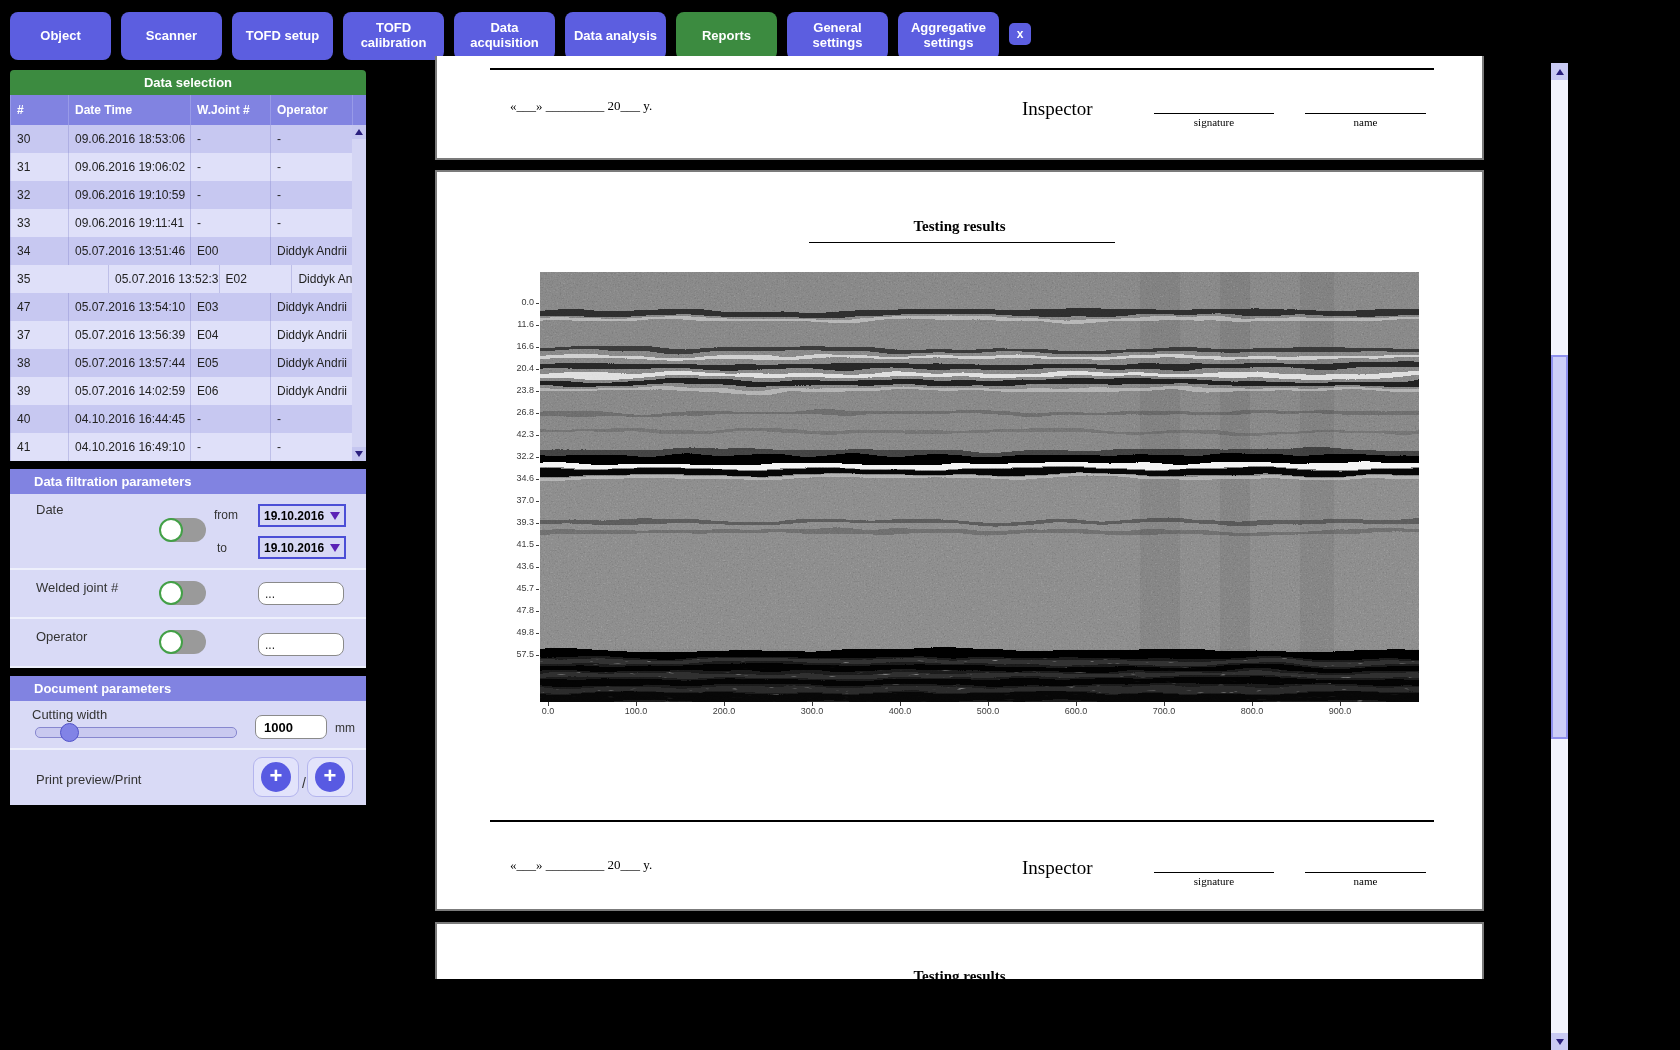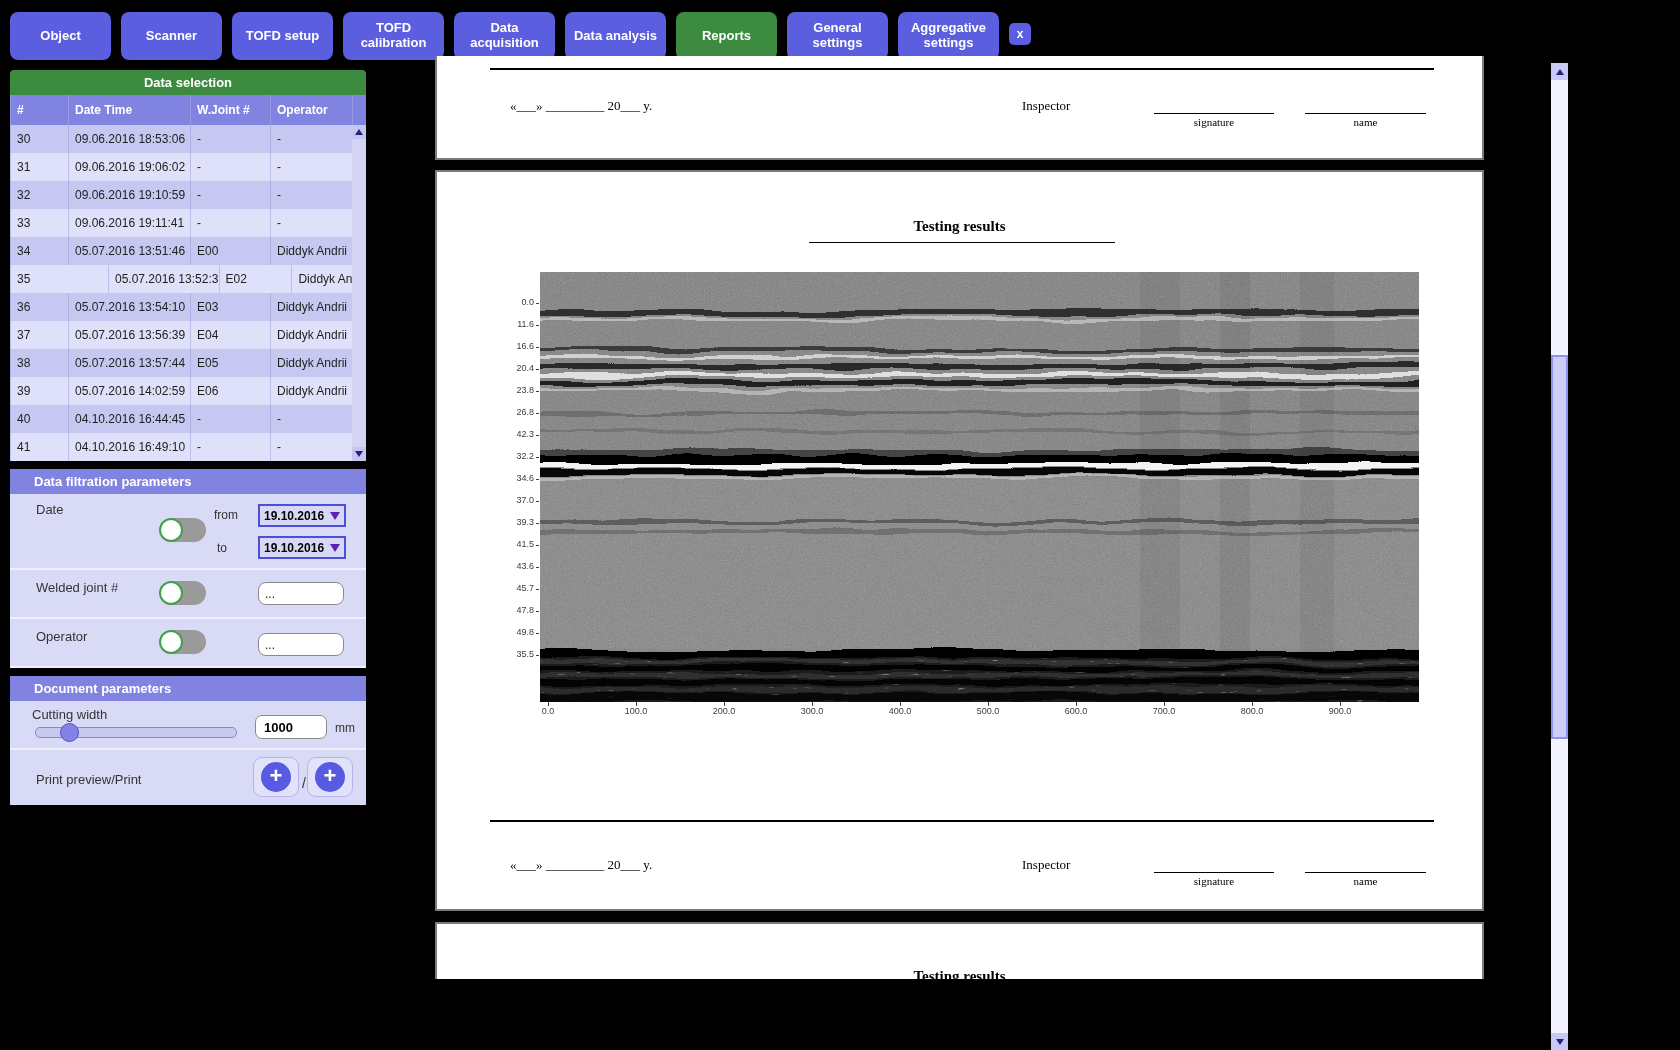--- a/index.html
+++ b/index.html
@@ -61,21 +61,21 @@
   .slash{position:absolute;font-size:14px;color:#333;}
 
   
   .page{position:absolute;left:435px;width:1049px;background:#fff;border:2px solid #7b7b7b;box-sizing:border-box;
         font-family:"Liberation Serif","DejaVu Serif",serif;color:#000;}
   .page1{top:56px;height:104px;border-top:none;}
   .page2{top:170px;height:741px;}
   .page3{top:922px;height:57px;border-bottom:none;overflow:hidden;}
   .hrule{position:absolute;left:53px;width:944px;height:2px;background:#000;}
   .date-line{position:absolute;left:73px;font-size:13px;}
-  .inspector{position:absolute;left:585px;font-size:13px;}
+  .inspector{position:absolute;left:585px;font-size:19px;}
   .sig-line{position:absolute;height:1px;background:#000;}
   .sig-cap{position:absolute;text-align:center;font-size:11px;}
   .results-title{position:absolute;left:0;width:100%;text-align:center;font-size:15px;font-weight:bold;}
   .title-underline{position:absolute;left:372px;width:306px;height:1px;background:#000;}
 
   
   .scan-block{position:absolute;left:63px;top:100px;width:960px;height:470px;}
   .scan-img{position:absolute;left:40px;top:0;width:879px;height:430px;overflow:hidden;background:#919191;}
   .ylab{position:absolute;left:0;width:34px;text-align:right;font-size:9px;color:#3c3c3c;
         font-family:"Liberation Sans",sans-serif;}
@@ -151,21 +151,21 @@
           <div class="tcell" style="width: 80px;">E00</div>
           <div class="tcell" style="width: 82px;">Diddyk Andrii</div>
         </div>
         <div class="trow odd">
           <div class="tcell" style="width: 58px;">35</div>
           <div class="tcell" style="width: 122px; margin-left: 45px;">05.07.2016 13:52:31</div>
           <div class="tcell" style="width: 80px;">E02</div>
           <div class="tcell" style="width: 82px;">Diddyk Andrii</div>
         </div>
         <div class="trow even">
-          <div class="tcell" style="width: 58px;">36</div>
+          <div class="tcell" style="width: 58px;">47</div>
           <div class="tcell" style="width: 122px;">05.07.2016 13:54:10</div>
           <div class="tcell" style="width: 80px;">E03</div>
           <div class="tcell" style="width: 82px;">Diddyk Andrii</div>
         </div>
         <div class="trow odd">
           <div class="tcell" style="width: 58px;">37</div>
           <div class="tcell" style="width: 122px;">05.07.2016 13:56:39</div>
           <div class="tcell" style="width: 80px;">E04</div>
           <div class="tcell" style="width: 82px;">Diddyk Andrii</div>
         </div>
@@ -361,21 +361,21 @@
           <div class="ylab" style="top: 267px;">41.5</div>
           <div class="ytick" style="top: 273px;"></div>
           <div class="ylab" style="top: 289px;">43.6</div>
           <div class="ytick" style="top: 295px;"></div>
           <div class="ylab" style="top: 311px;">45.7</div>
           <div class="ytick" style="top: 317px;"></div>
           <div class="ylab" style="top: 333px;">47.8</div>
           <div class="ytick" style="top: 339px;"></div>
           <div class="ylab" style="top: 355px;">49.8</div>
           <div class="ytick" style="top: 361px;"></div>
-          <div class="ylab" style="top: 377px;">35.5</div>
+          <div class="ylab" style="top: 377px;">57.5</div>
           <div class="ytick" style="top: 383px;"></div>
         </div>
       <div>
           <div class="xlab" style="left: 26px;">0.0</div>
           <div class="xtick" style="left: 48px;"></div>
           <div class="xlab" style="left: 114px;">100.0</div>
           <div class="xtick" style="left: 136px;"></div>
           <div class="xlab" style="left: 202px;">200.0</div>
           <div class="xtick" style="left: 224px;"></div>
           <div class="xlab" style="left: 290px;">300.0</div>

